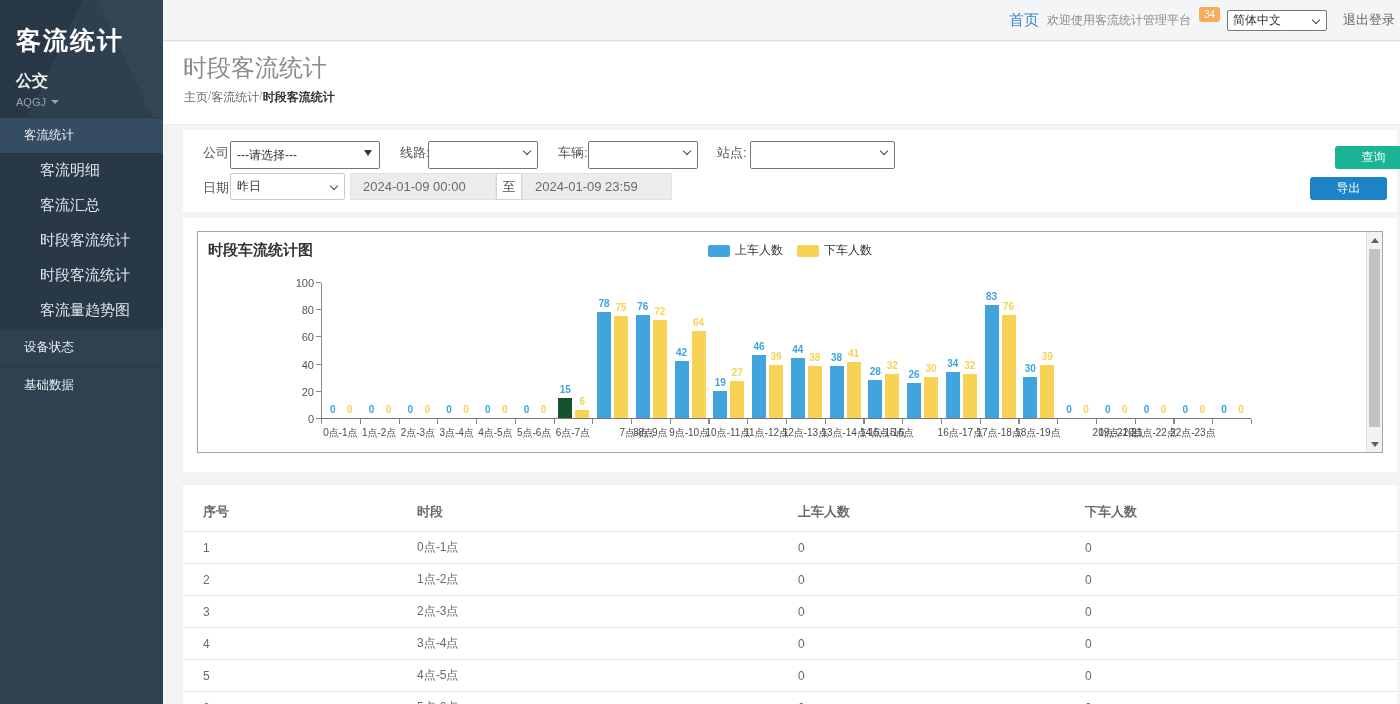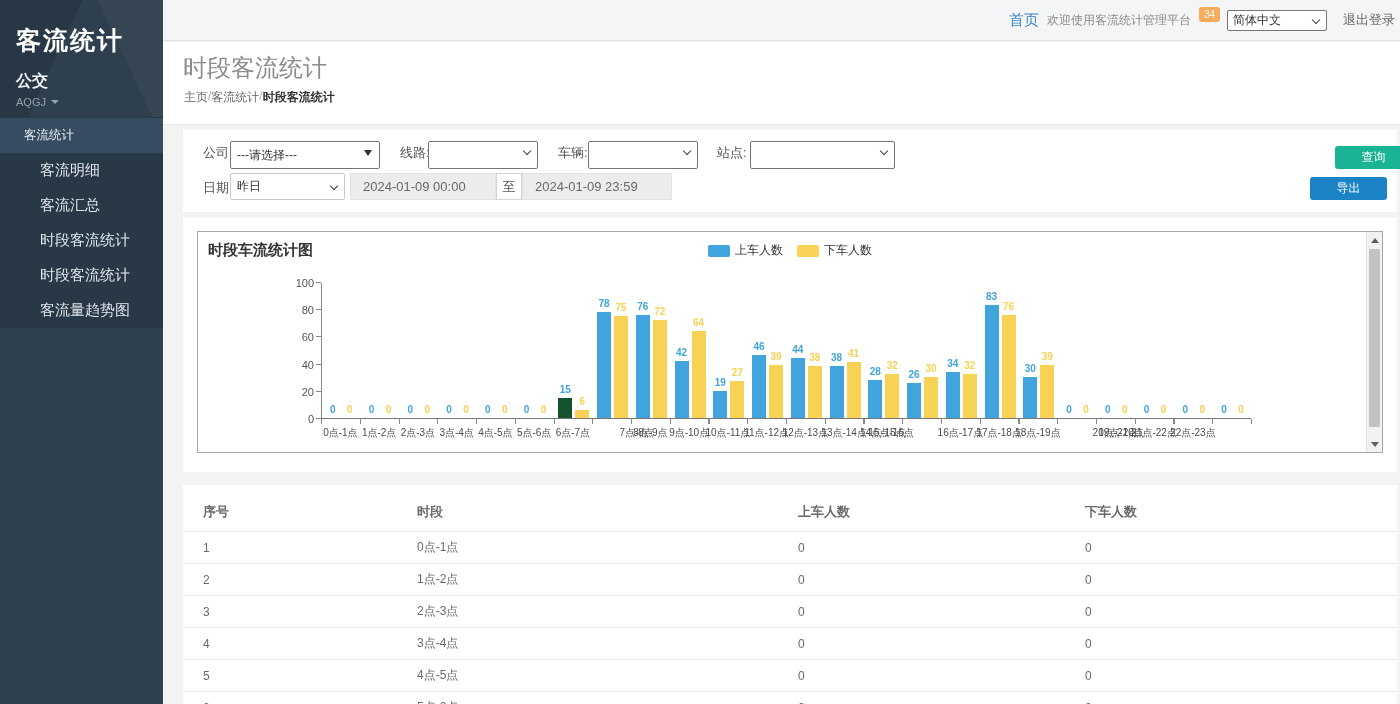--- a/index.html
+++ b/index.html
@@ -98,20 +98,22 @@
   <div>
     <div class="menu-header">客流统计</div>
     <div class="submenu" id="submenu">
         <div class="submenu-item">客流明细</div>
         <div class="submenu-item">客流汇总</div>
         <div class="submenu-item">时段客流统计</div>
         <div class="submenu-item">时段客流统计</div>
         <div class="submenu-item">客流量趋势图</div>
       </div>
     <div id="rootItems">
+        <div class="root-item">设备状态</div>
+        <div class="root-item">基础数据</div>
       </div>
   </div>
 </div>
 
 <div class="topbar">
   <span class="home-link">首页</span>
   <span class="welcome-text">欢迎使用客流统计管理平台</span>
   <span class="badge">34</span>
   <div class="lang-select">
     <span>简体中文</span>

